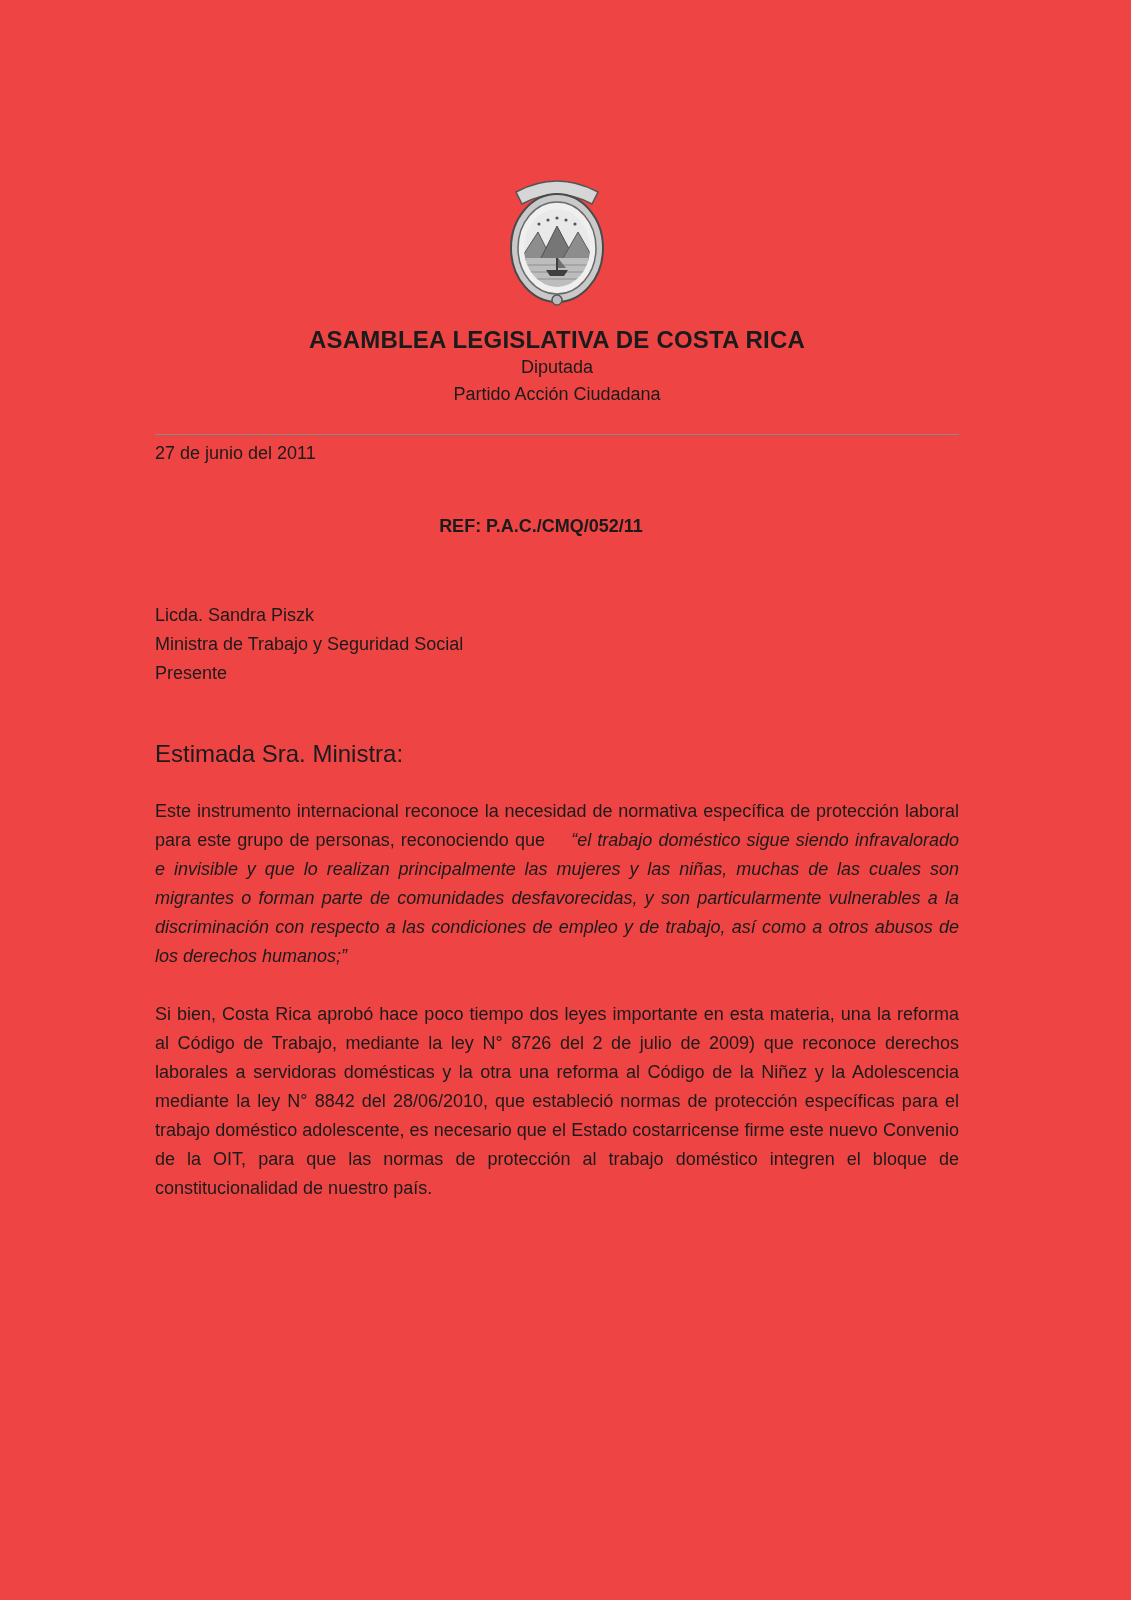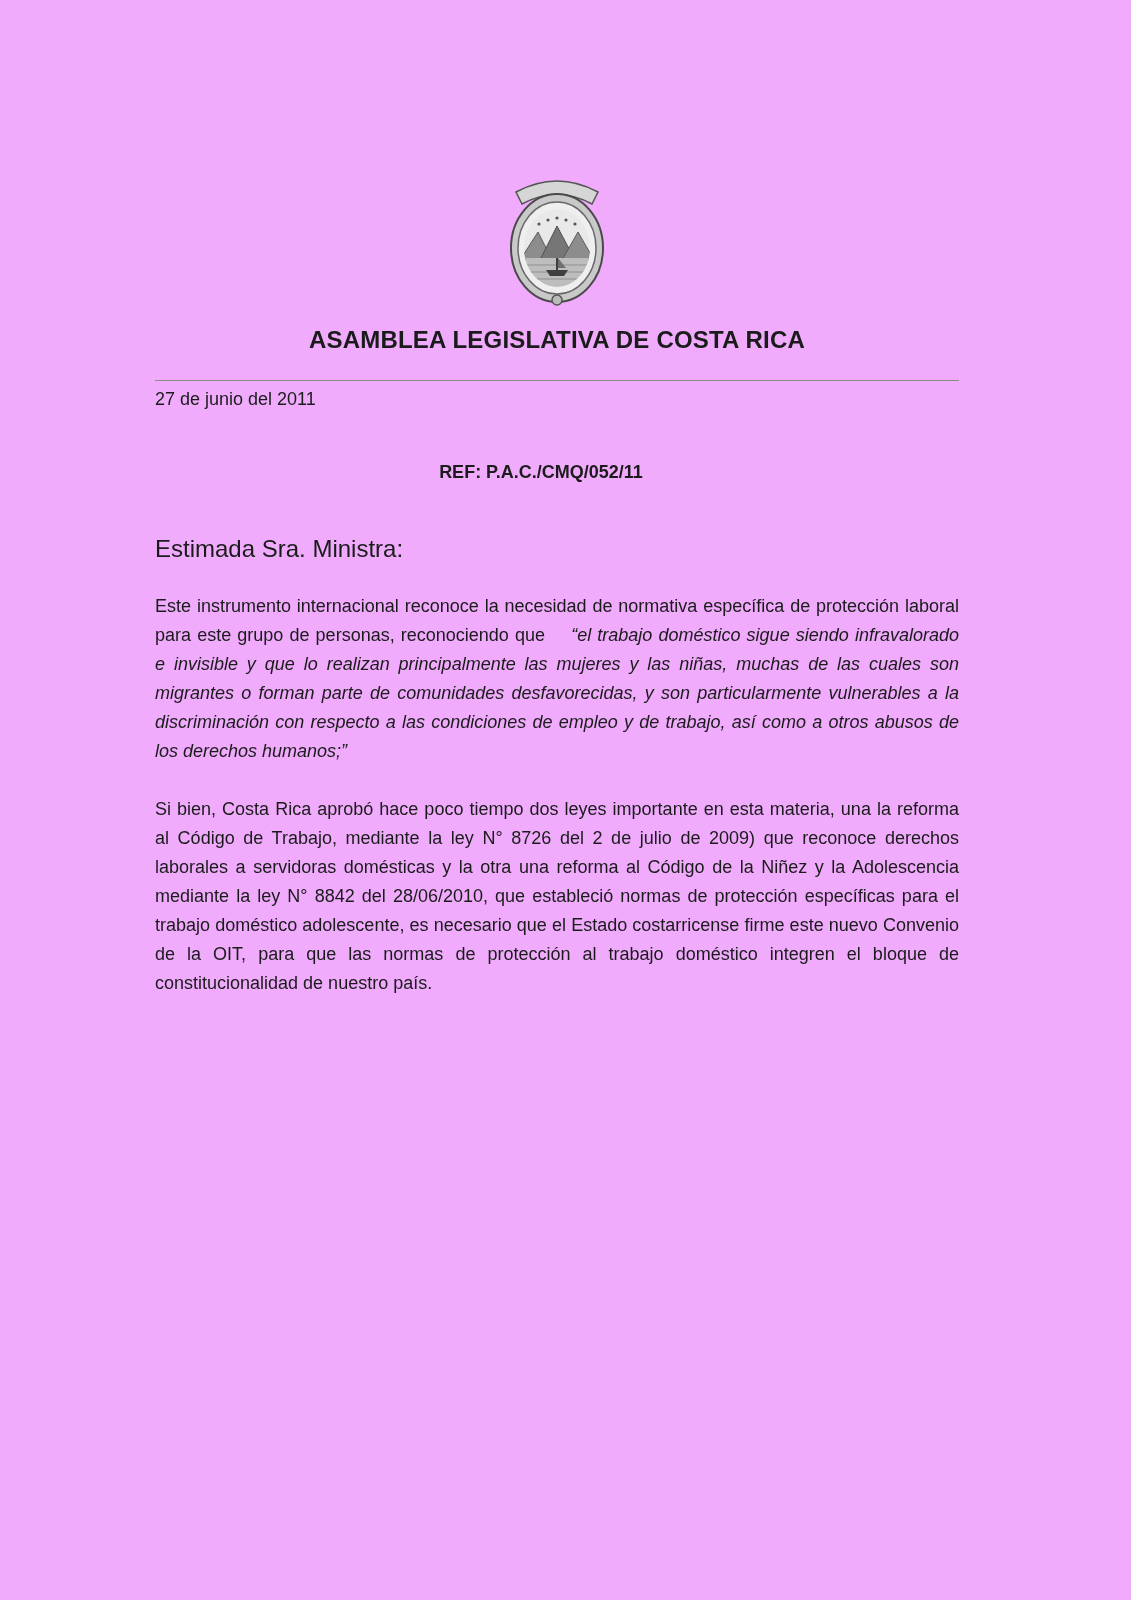--- a/index.html
+++ b/index.html
@@ -4,21 +4,21 @@
 <style>
   html, body {
     margin: 0;
     padding: 0;
     background: #ffffff;
   }
   .page {
     position: relative;
     width: 1131px;
     min-height: 1600px;
-    background: #f0abfc;
+    background: #ef4444;
     font-family: "Liberation Sans", sans-serif;
     color: #1b1b1b;
     box-sizing: border-box;
     overflow: hidden;
   }
   .content {
     box-sizing: border-box;
     padding: 168px 172px 60px 155px; 
   }
   .letterhead {
@@ -118,28 +118,35 @@
 
             <path d="M48 102 L70 102 L66 108 L52 108 Z" fill="#3f3f3f"></path>
             <rect x="58" y="90" width="2" height="12" fill="#3f3f3f"></rect>
             <path d="M60 90 L60 100 L68 100 Z" fill="#6f6f6f"></path>
           </g>
 
           <circle cx="59" cy="132" r="5" fill="#bbbbbb" stroke="#555555" stroke-width="1.5"></circle>
         </svg>
       </span>
       <div class="org-title">ASAMBLEA LEGISLATIVA DE COSTA RICA</div>
+      <div class="letterhead-line">Diputada</div>
+      <div class="letterhead-line">Partido Acción Ciudadana</div>
     </div>
 
     <hr class="divider">
 
     <div class="date-line">27 de junio del 2011</div>
 
     <div class="ref-line">REF: P.A.C./CMQ/052/11</div>
 
+    <div class="recipient">
+      <div>Licda. Sandra Piszk</div>
+      <div>Ministra de Trabajo y Seguridad Social</div>
+      <div>Presente</div>
+    </div>
 
     <div class="salutation">Estimada Sra. Ministra:</div>
 
 
     <p class="body-par"><span>Este instrumento internacional  reconoce la necesidad de normativa específica de protección laboral  para este grupo de personas, reconociendo que </span><span class="italic-part">“el trabajo doméstico sigue siendo infravalorado e invisible y que lo realizan principalmente las mujeres y las niñas, muchas de las cuales son migrantes o forman parte de comunidades desfavorecidas, y son particularmente vulnerables a la discriminación con respecto a las condiciones de empleo y de trabajo, así como a otros abusos de los derechos humanos;”</span></p>
 
     <p class="body-par">Si bien,  Costa Rica aprobó hace poco tiempo dos leyes importante en esta materia,  una la reforma  al Código de Trabajo, mediante la ley  N° 8726 del 2 de julio de 2009) que reconoce derechos laborales a servidoras domésticas y  la otra una reforma al Código de la Niñez y la Adolescencia mediante la ley N° 8842  del 28/06/2010, que estableció normas de protección específicas para el trabajo doméstico adolescente, es necesario que el Estado costarricense firme este nuevo Convenio de la OIT, para que las normas de protección al trabajo doméstico integren el bloque de constitucionalidad de  nuestro país.</p>
 
   </div>
 </div>

